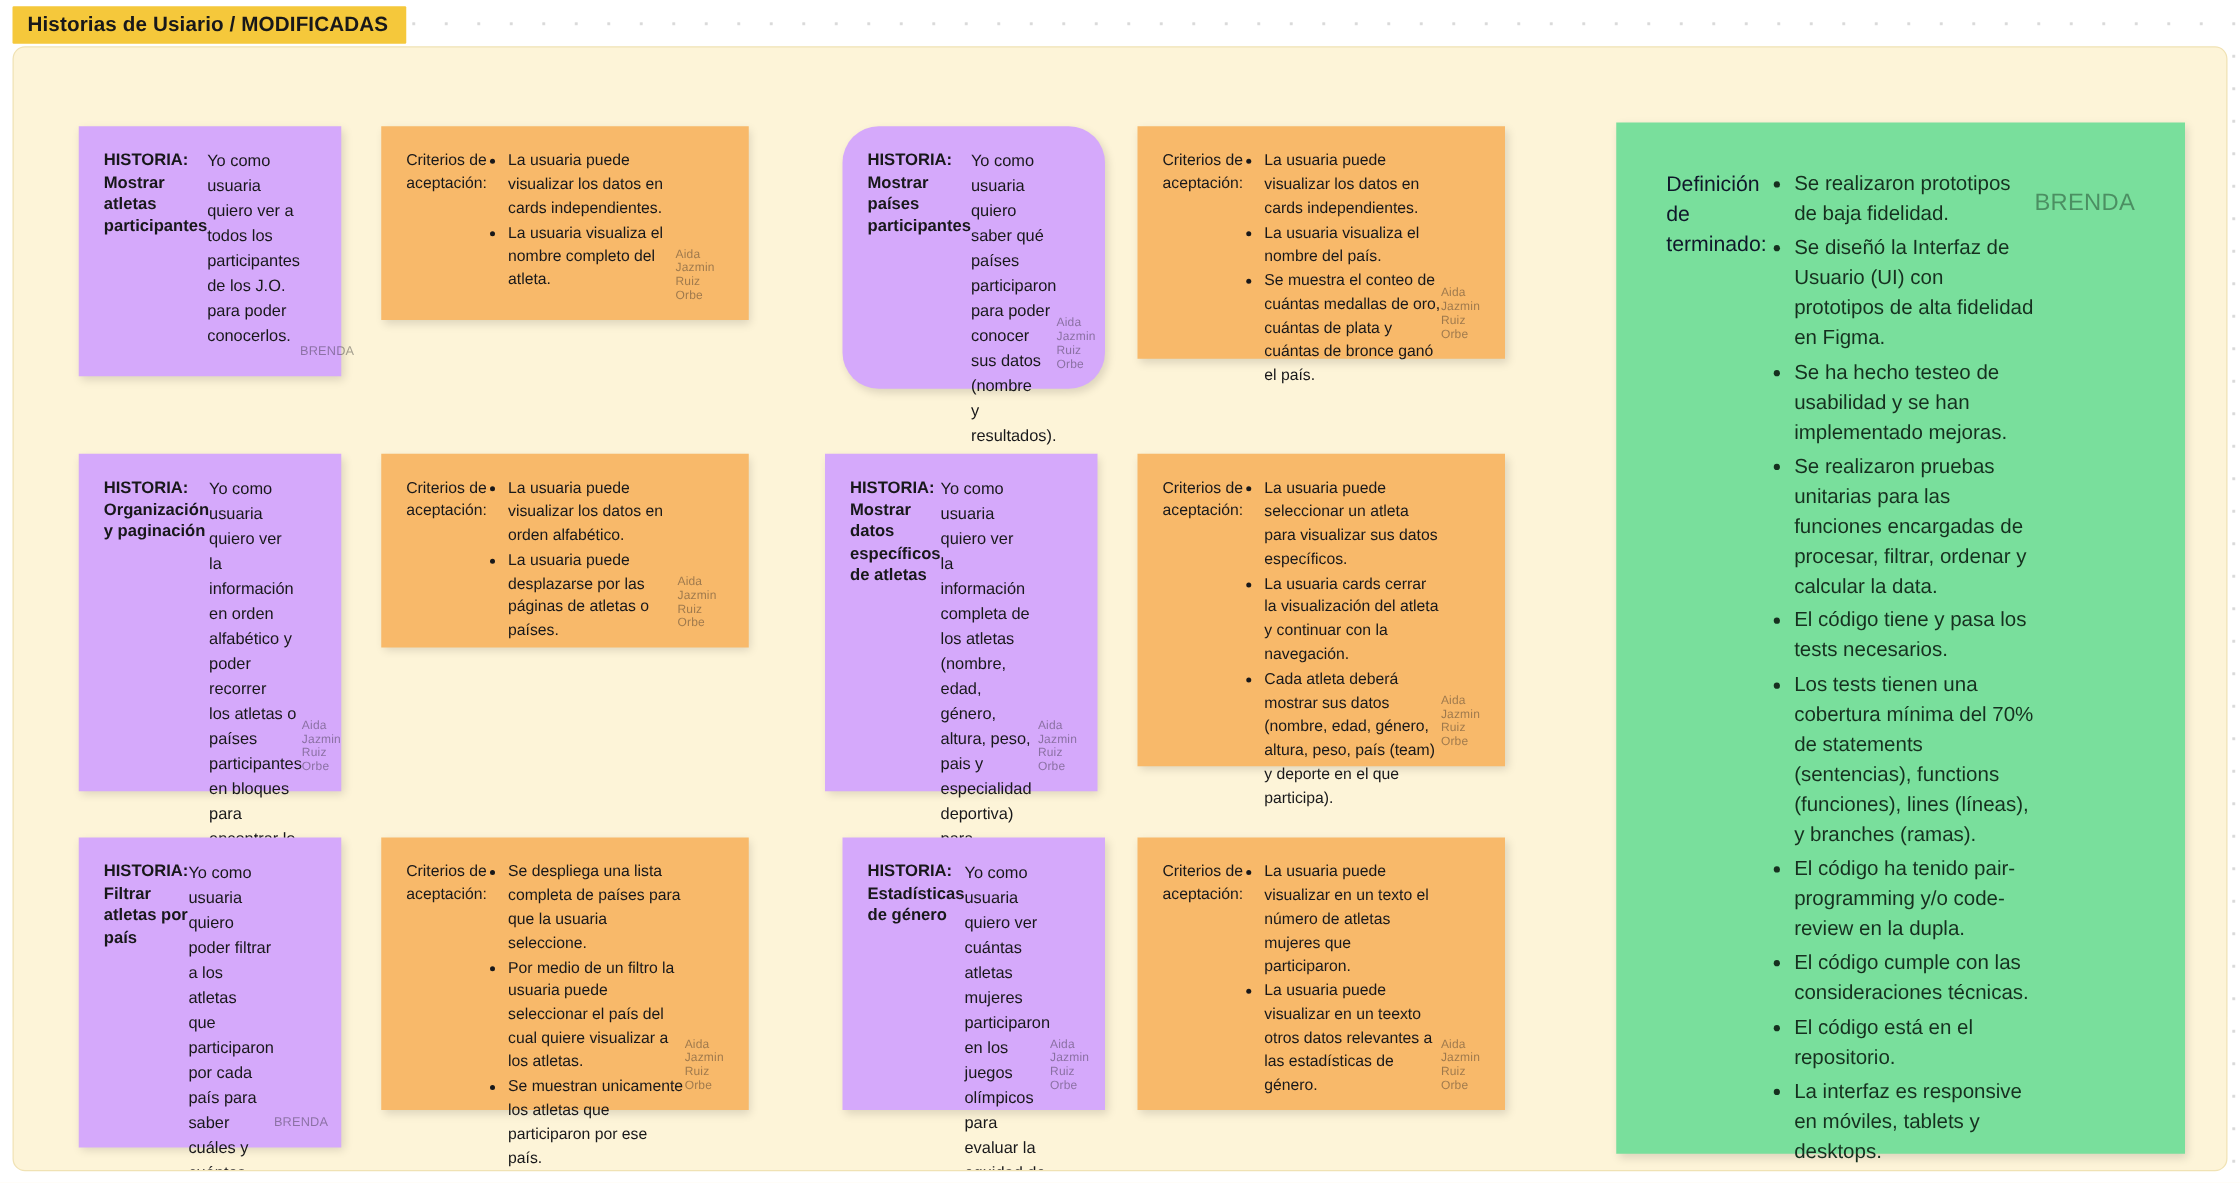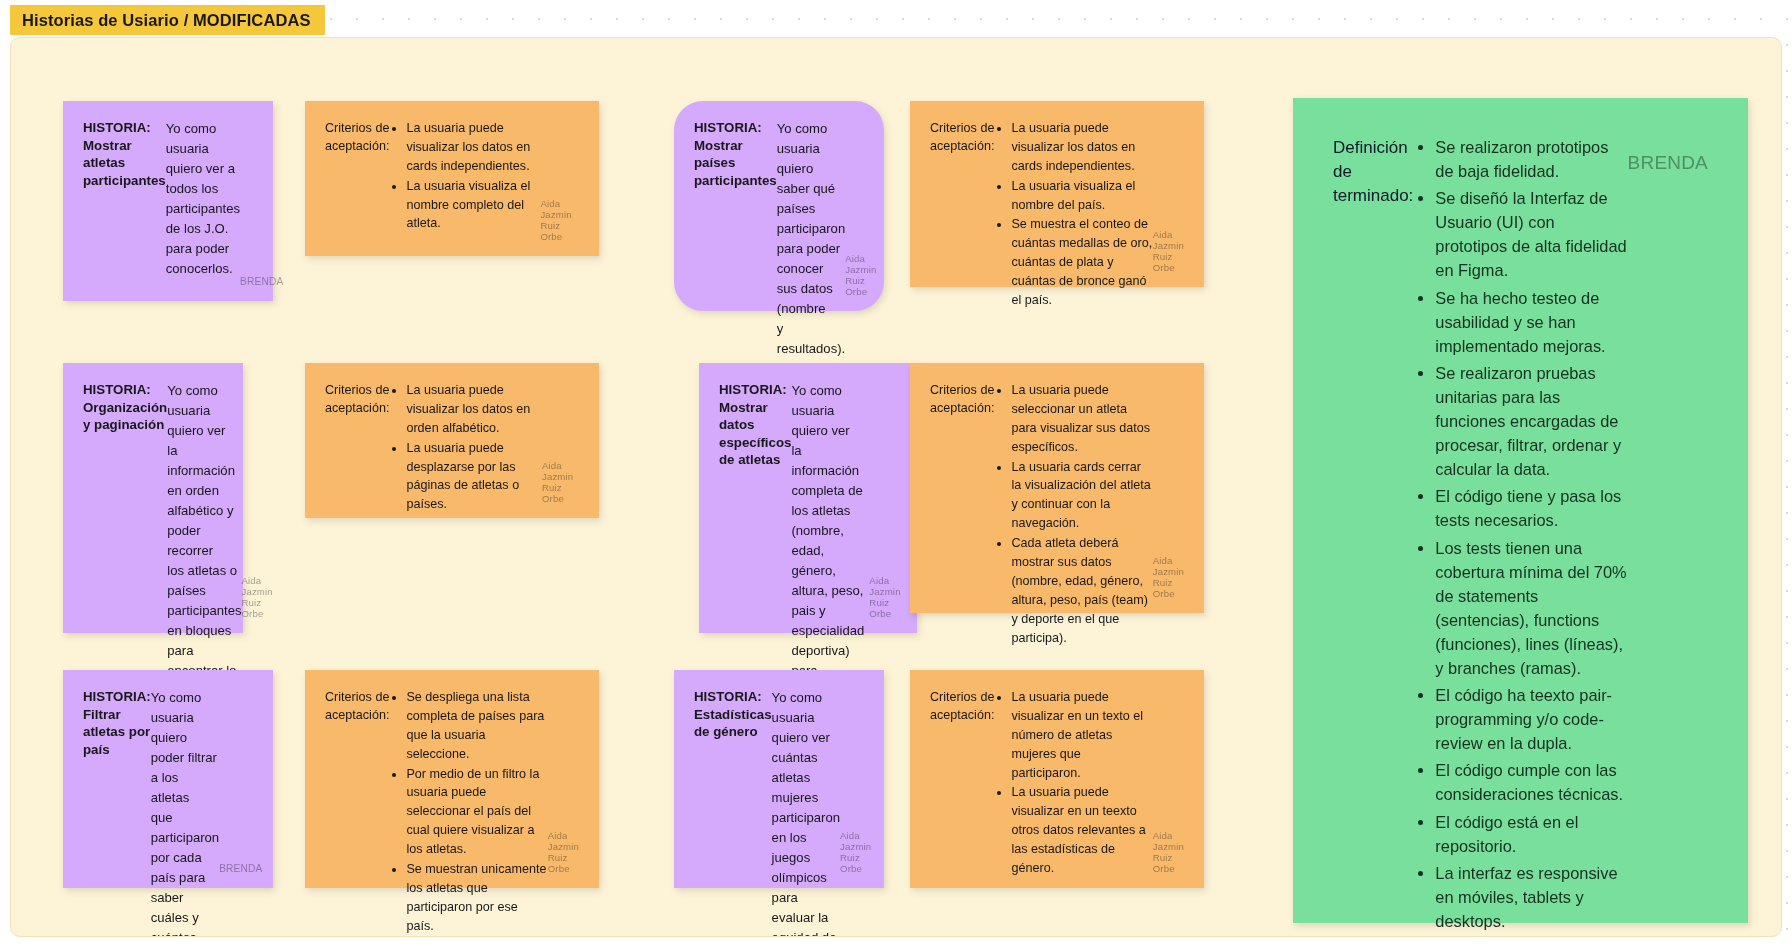--- a/index.html
+++ b/index.html
@@ -160,42 +160,42 @@
     <div class="note orange" style="left:899px; top:63px; width:294px; height:186px;">
       <div class="note-heading" style="margin-bottom:4px;">Criterios de aceptación:</div>
       <ul class="crit-list">
           <li>La usuaria puede visualizar los datos en cards independientes.</li>
           <li>La usuaria visualiza el nombre del país.</li>
           <li>Se muestra el conteo de cuántas medallas de oro, cuántas de plata y cuántas de bronce ganó el país.</li>
         </ul>
       <div class="author">Aida Jazmin Ruiz Orbe</div>
     </div>
 
-    <div class="note purple" style="left:52px; top:325px; width:180px; height:270px;">
+    <div class="note purple" style="left:52px; top:325px; width:210px; height:270px;">
       <div class="note-title">HISTORIA: Organización y paginación</div>
       <div class="note-body">Yo como usuaria quiero ver
 la información en orden
 alfabético y poder recorrer
 los atletas o países
 participantes en bloques
 para encontrar lo que busco
 más facilemente.</div>
       <div class="author">Aida Jazmin Ruiz Orbe</div>
     </div>
 
     <div class="note orange" style="left:294px; top:325px; width:294px; height:155px;">
       <div class="note-heading">Criterios de aceptación:</div>
       <ul class="crit-list">
           <li>La usuaria puede visualizar los datos en orden alfabético.</li>
           <li>La usuaria puede desplazarse por las páginas de atletas o países.</li>
         </ul>
       <div class="author">Aida Jazmin Ruiz Orbe</div>
     </div>
 
-    <div class="note purple" style="left:688px; top:325px; width:218px; height:270px;">
+    <div class="note purple" style="left:649px; top:325px; width:218px; height:270px;">
       <div class="note-title">HISTORIA: Mostrar datos específicos de atletas</div>
       <div class="note-body">Yo como usuaria quiero ver
 la información completa de
 los atletas (nombre, edad,
 género, altura, peso, pais y
 especialidad deportiva) para
 poder conocer a todos los
 participantes.</div>
       <div class="author">Aida Jazmin Ruiz Orbe</div>
     </div>
@@ -203,21 +203,21 @@
     <div class="note orange" style="left:899px; top:325px; width:294px; height:250px;">
       <div class="note-heading" style="margin-bottom:4px;">Criterios de aceptación:</div>
       <ul class="crit-list">
           <li>La usuaria puede seleccionar un atleta para visualizar sus datos específicos.</li>
           <li>La usuaria cards cerrar la visualización del atleta y continuar con la navegación.</li>
           <li>Cada atleta deberá mostrar sus datos (nombre, edad, género, altura, peso, país (team) y deporte en el que participa).</li>
         </ul>
       <div class="author">Aida Jazmin Ruiz Orbe</div>
     </div>
 
-    <div class="note purple" style="left:52px; top:632px; width:210px; height:218px;">
+    <div class="note purple" style="left:52px; top:632px; width:210px; height:248px;">
       <div class="note-title">HISTORIA: Filtrar atletas por país</div>
       <div class="note-body">Yo como usuaria quiero
 poder filtrar a los atletas
 que participaron por cada
 país para saber cuáles y
 cuántos son de cada uno.</div>
       <div class="author brenda">BRENDA</div>
     </div>
 
     <div class="note orange" style="left:294px; top:632px; width:294px; height:218px;">
@@ -251,21 +251,21 @@
 
     <div class="note green" style="left:1282px; top:60px; width:455px; height:825px; padding:38px 40px 24px 40px;">
       <div class="dod-title">Definición de terminado:</div>
       <ul class="dod-list">
           <li>Se realizaron prototipos de baja fidelidad.</li>
           <li>Se diseñó la Interfaz de Usuario (UI) con prototipos de alta fidelidad en Figma.</li>
           <li>Se ha hecho testeo de usabilidad y se han implementado mejoras.</li>
           <li>Se realizaron pruebas unitarias para las funciones encargadas de procesar, filtrar, ordenar y calcular la data.</li>
           <li>El código tiene y  pasa los tests necesarios.</li>
           <li>Los tests tienen una cobertura mínima del 70% de statements (sentencias), functions (funciones), lines (líneas), y branches (ramas).</li>
-          <li>El código ha teexto pair-programming y/o code-review en la dupla.</li>
+          <li>El código ha tenido pair-programming y/o code-review en la dupla.</li>
           <li>El código cumple con las consideraciones técnicas.</li>
           <li>El código está en el repositorio.</li>
           <li>La interfaz es responsive en móviles, tablets y desktops.</li>
           <li>La interfaz ha sido desplegada usando GitHub Pages.</li>
         </ul>
       <div class="dod-author">BRENDA</div>
     </div>
 
   </div>
 </div>

